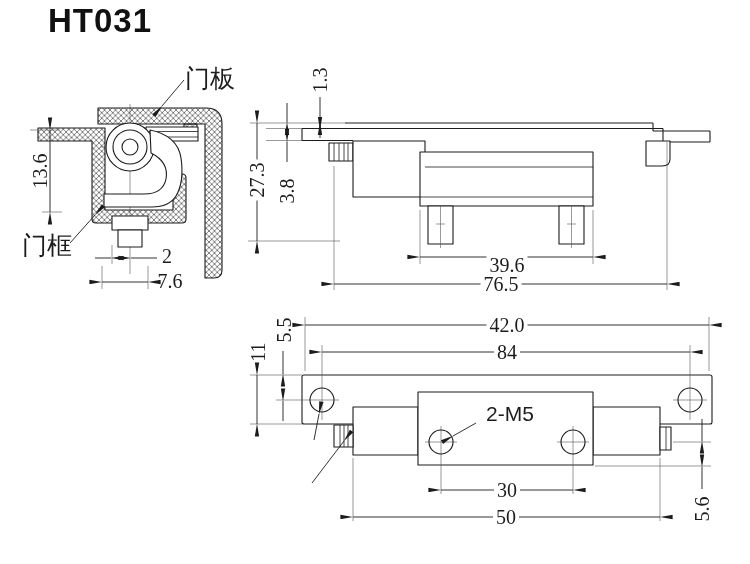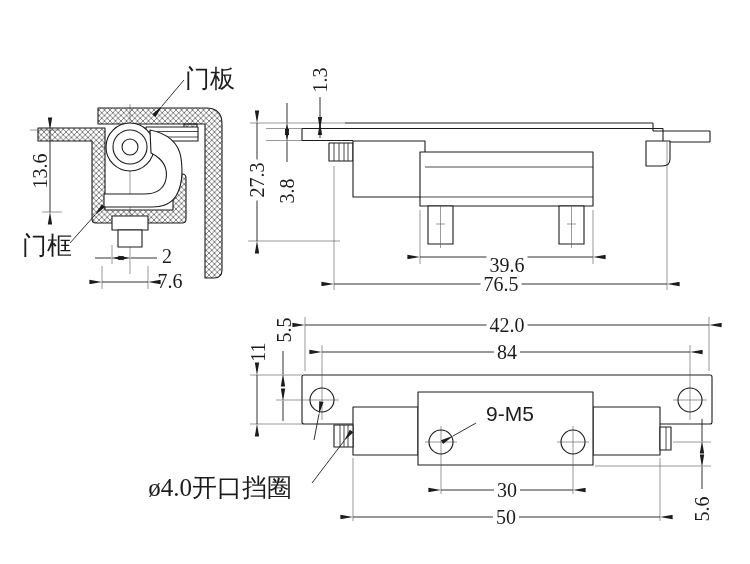--- a/index.html
+++ b/index.html
@@ -186,36 +186,36 @@
       <line x1="702" y1="419" x2="702" y2="441" marker-end="url(#ar)"></line>
       <line x1="702" y1="489" x2="702" y2="467" marker-end="url(#ar)"></line>
 
       <line x1="476" y1="423" x2="453" y2="436" marker-end="url(#ar)"></line>
       <line x1="314" y1="440" x2="319" y2="414" marker-end="url(#ar)"></line>
       <line x1="312" y1="483" x2="344" y2="441" marker-end="url(#ar)"></line>
     </g>
   </g>
 </svg>
 
+<span class="lbl title" style="left:100px;top:20px;">HT031</span>
 
 <span class="lbl cjk" style="left:210px;top:78px;">门板</span>
 <span class="lbl cjk" style="left:47px;top:245px;">门框</span>
 <span class="lbl rot" style="left:40px;top:171px;">13.6</span>
 <span class="lbl" style="left:167px;top:256px;">2</span>
 <span class="lbl" style="left:170px;top:281px;">7.6</span>
 
 <span class="lbl rot" style="left:320px;top:80px;">1.3</span>
 <span class="lbl rot" style="left:287px;top:191px;">3.8</span>
 <span class="lbl rot bg" style="left:257px;top:180px;">27.3</span>
 <span class="lbl bg" style="left:507px;top:257px;margin-top:8px;">39.6</span>
 <span class="lbl bg" style="left:501px;top:284px;">76.5</span>
 
 <span class="lbl bg" style="left:507px;top:325px;">42.0</span>
 <span class="lbl bg" style="left:507px;top:352px;">84</span>
 <span class="lbl rot" style="left:284px;top:330px;">5.5</span>
 <span class="lbl rot" style="left:258px;top:352px;">11</span>
 <span class="lbl bg" style="left:507px;top:490px;">30</span>
 <span class="lbl bg" style="left:506px;top:517px;">50</span>
 <span class="lbl rot" style="left:702px;top:509px;">5.6</span>
-<span class="lbl sans" style="left:510px;top:413px;">9-M5</span>
-<span class="lbl cjk" style="left:220px;top:487px;">ø4.0开口挡圈</span>
+<span class="lbl sans" style="left:510px;top:413px;">2-M5</span>
 
 </div>
 
 </body></html>

